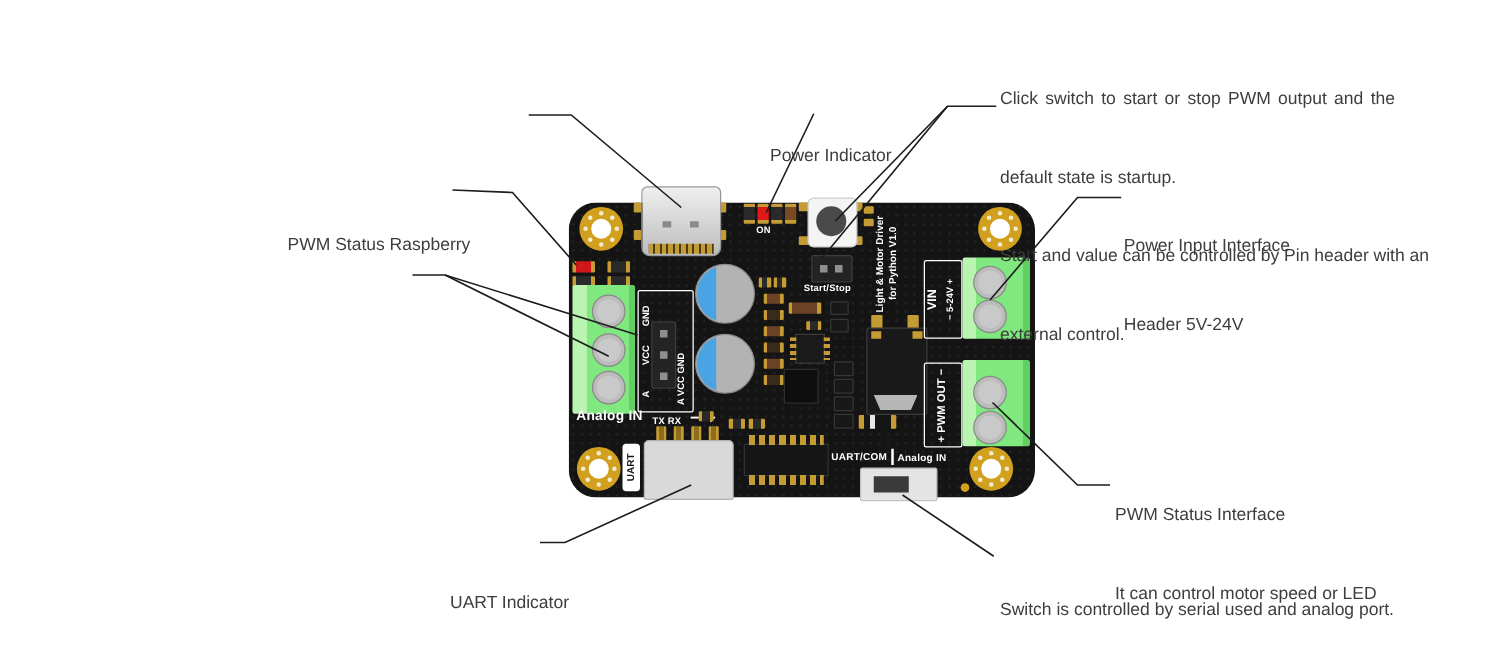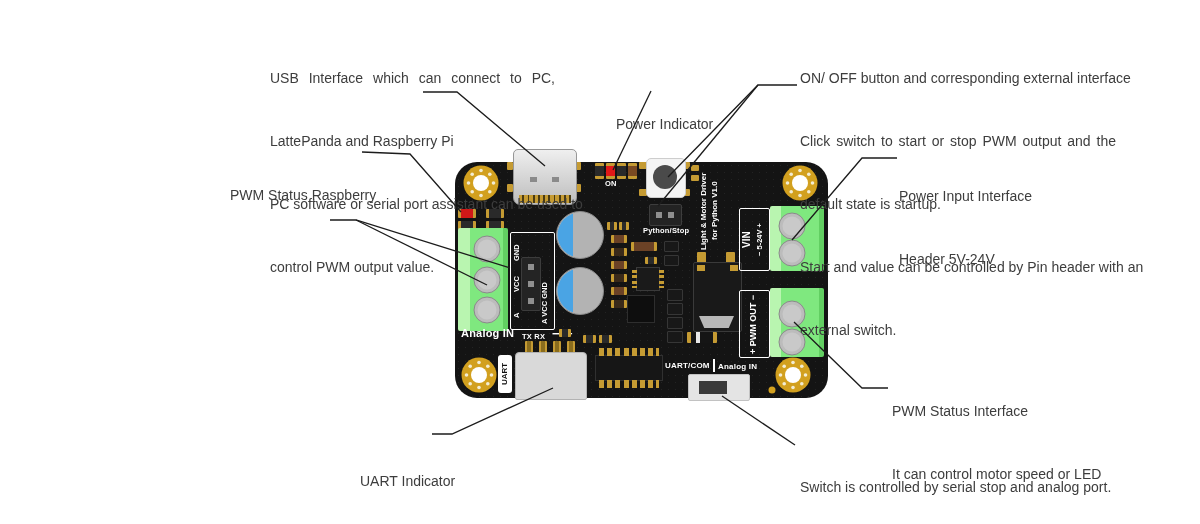--- a/index.html
+++ b/index.html
@@ -52,37 +52,30 @@
   .mswitch{background:#e4e4e4;border:1px solid #c2c2c2;border-radius:2px;}
   .slider{position:absolute;left:10px;top:6px;width:28px;height:13px;background:#3a3a3a;}
   .hdr3{background:#242424;border:1px solid #3c3c3c;border-radius:2px;}
   .overlay{position:absolute;left:0;top:0;z-index:5;pointer-events:none;}
 </style>
 </head>
 <body>
 
 <div class="canvas">
 
-  <div class="ann" style="left:270px;top:26px">
-    <div class="ws6">USB Interface which can connect to PC,</div>
-    <div>LattePanda and Raspberry Pi</div>
-    <div>PC software or serial port assistant can be used to</div>
-    <div>control PWM output value.</div>
-  </div>
 
   <div class="ann" style="left:616px;top:72px">
     <div>Power Indicator</div>
   </div>
 
   <div class="ann" style="left:800px;top:26px">
-    <div>ON/ OFF button and corresponding external interface</div>
     <div class="ws2">Click switch to start or stop PWM output and the</div>
     <div>default state is startup.</div>
     <div>Start and value can be controlled by Pin header with an</div>
-    <div>external switch.</div>
+    <div>external control.</div>
   </div>
 
   <div class="ann" style="left:230px;top:143px">
     <div>PWM Status Raspberry</div>
   </div>
 
 
   <div class="ann" style="left:899px;top:144px">
     <div>Power Input Interface</div>
     <div>Header 5V-24V</div>
@@ -94,21 +87,21 @@
     
   </div>
 
   <div class="ann" style="left:360px;top:429px">
     <div>UART Indicator</div>
     
     
   </div>
 
   <div class="ann" style="left:800px;top:435px">
-    <div>Switch is controlled by serial stop and analog port.</div>
+    <div>Switch is controlled by serial used and analog port.</div>
     
     
     
   </div>
 
   <div class="board">
 
     <div class="goldpad" style="left:52px;top:0;width:6px;height:8px"></div>
     <div class="goldpad" style="left:52px;top:22px;width:6px;height:8px"></div>
     <div class="goldpad" style="left:120px;top:0;width:6px;height:8px"></div>
@@ -132,21 +125,21 @@
     <div class="btn" style="left:191px;top:-4px;width:38px;height:38px">
       <div class="btn-circle"></div>
     </div>
     <div class="goldpad" style="left:236px;top:3px;width:8px;height:6px"></div>
     <div class="goldpad" style="left:236px;top:13px;width:8px;height:6px"></div>
 
     <div class="jumper" style="left:194px;top:42px;width:31px;height:20px">
       <div class="jpin" style="left:6px;top:7px"></div>
       <div class="jpin" style="left:18px;top:7px"></div>
     </div>
-    <div class="silk" style="left:188px;top:64px;font-size:7.5px">Python/Stop</div>
+    <div class="silk" style="left:188px;top:64px;font-size:7.5px">Start/Stop</div>
 
     <div class="vtext" style="left:243px;top:-3px;width:22px;height:104px;text-align:center;font-size:8px">
       <div style="line-height:11px">Light &amp; Motor Driver</div>
       <div style="line-height:11px">for Python V1.0</div>
     </div>
 
     <div class="smdh" style="left:3px;top:47px;width:18px;height:9px;--mid:#d01818"></div>
     <div class="smdh" style="left:31px;top:47px;width:18px;height:9px"></div>
     <div class="smdh" style="left:3px;top:59px;width:18px;height:9px"></div>
     <div class="smdh" style="left:31px;top:59px;width:18px;height:9px"></div>

